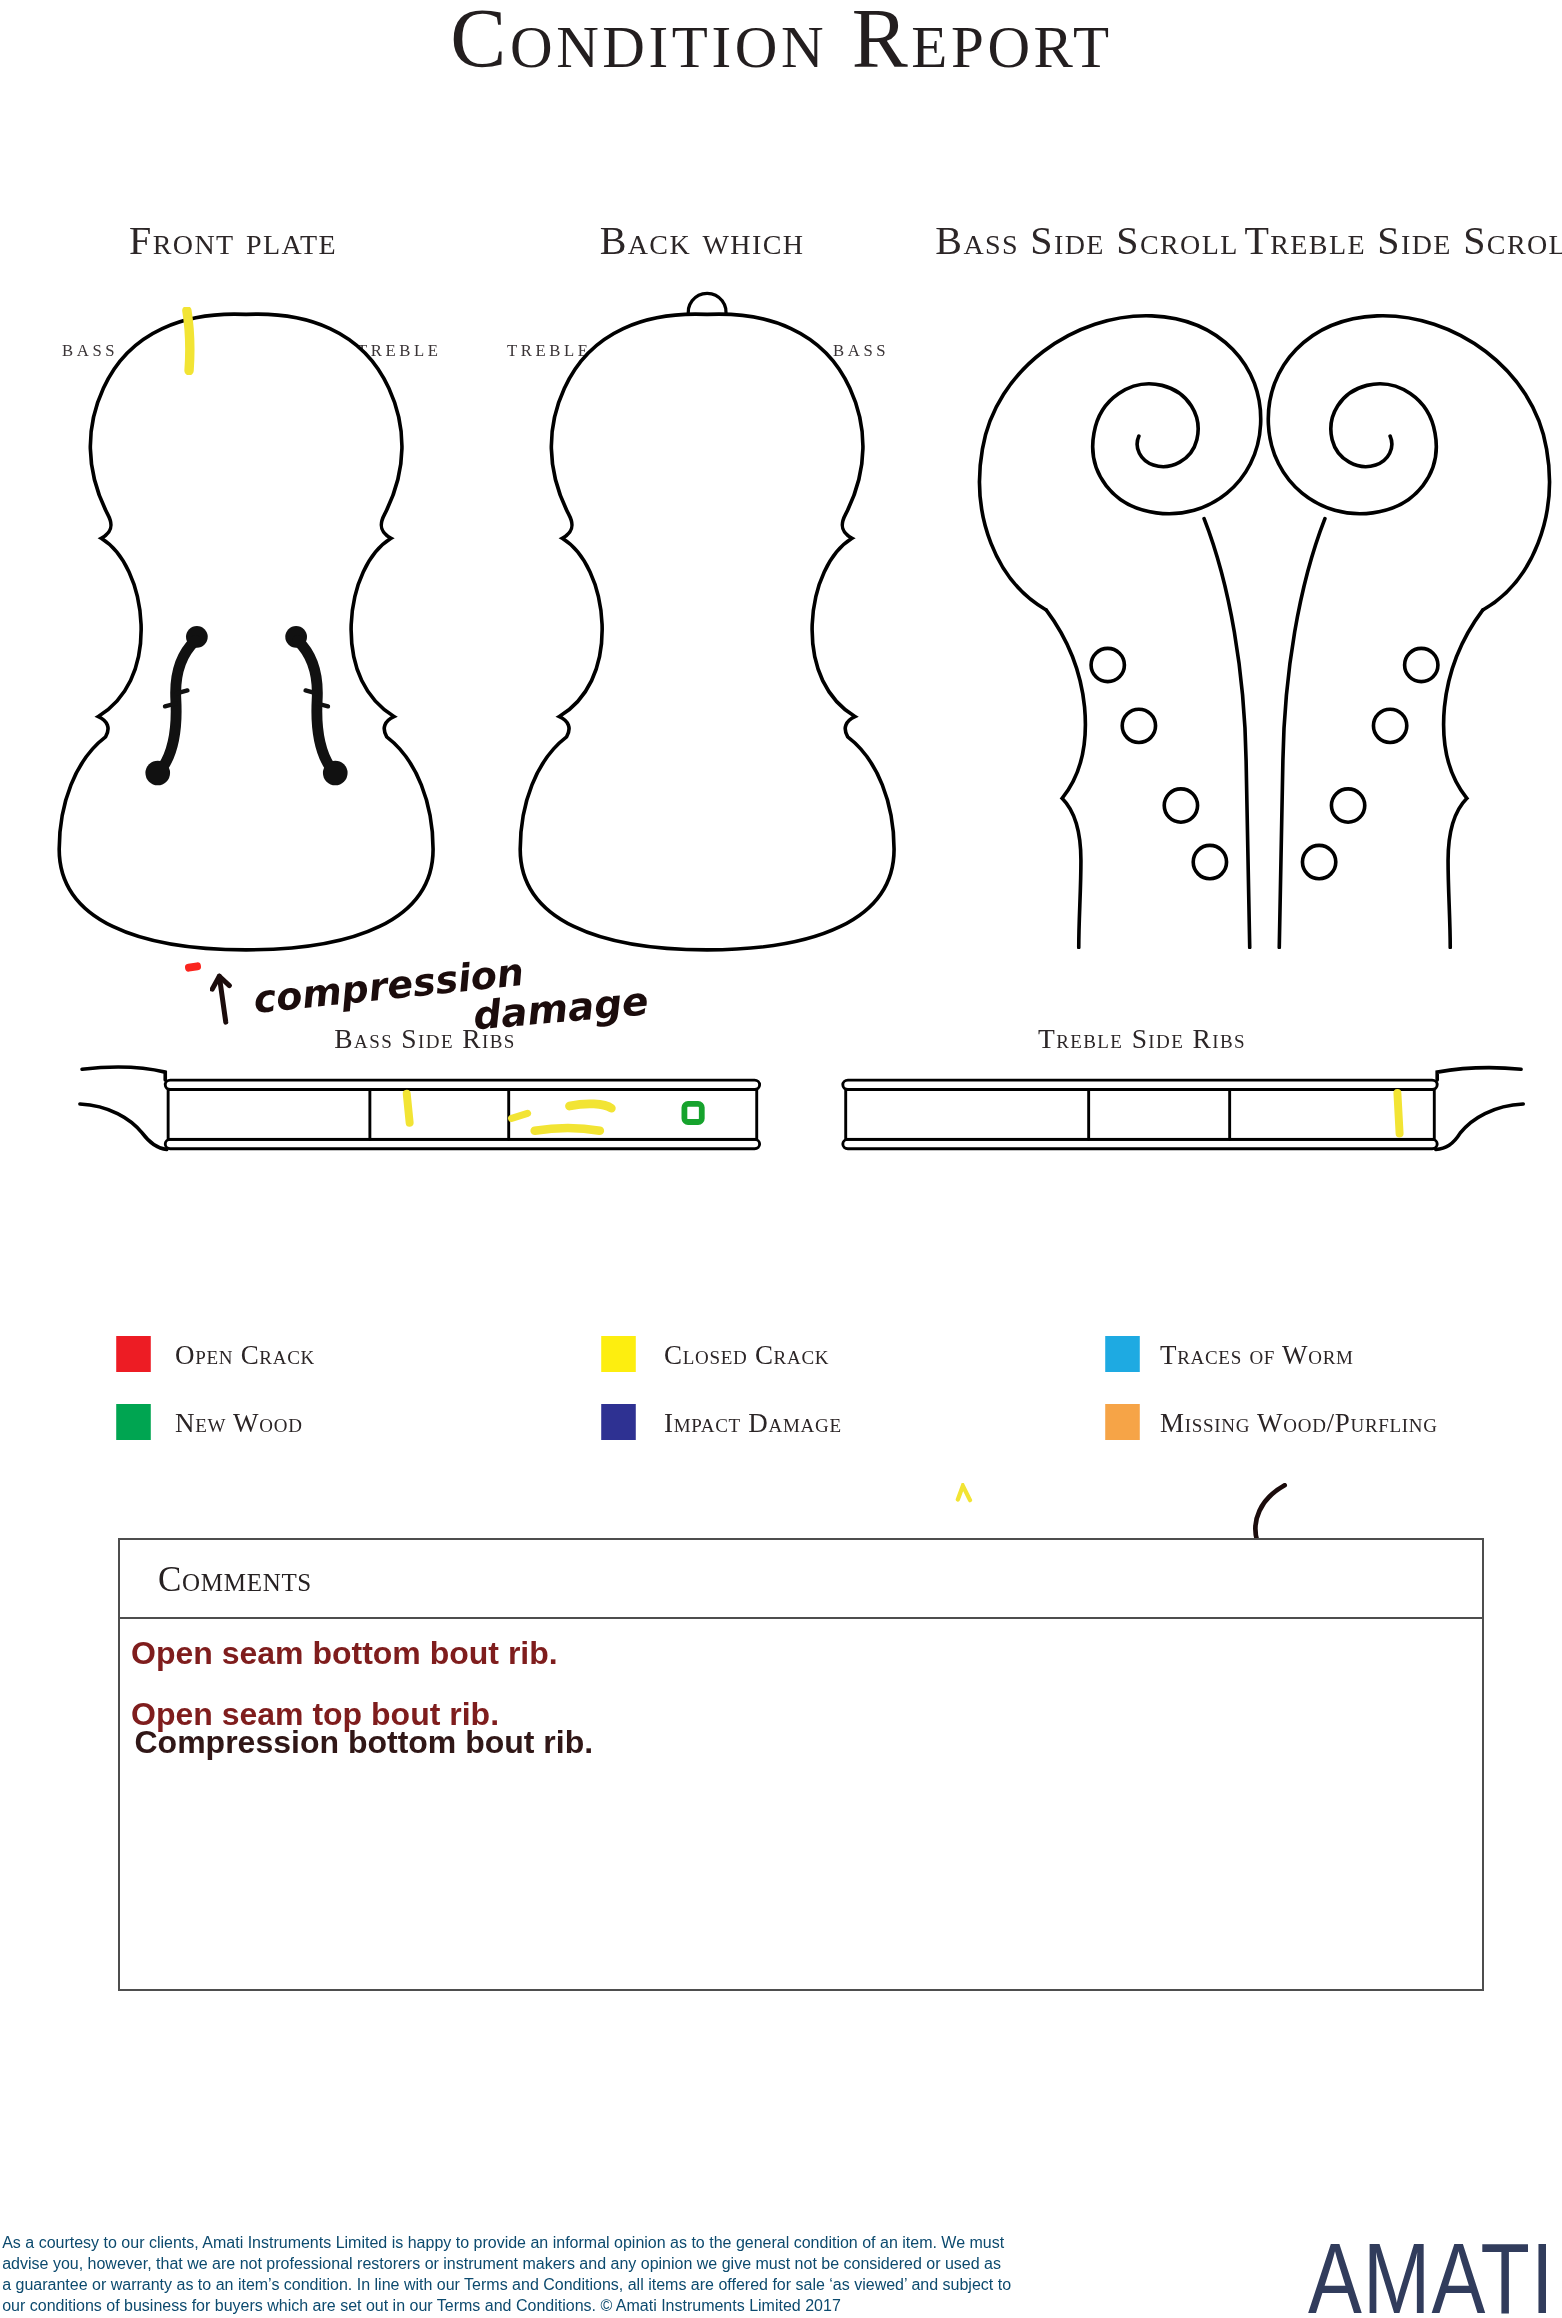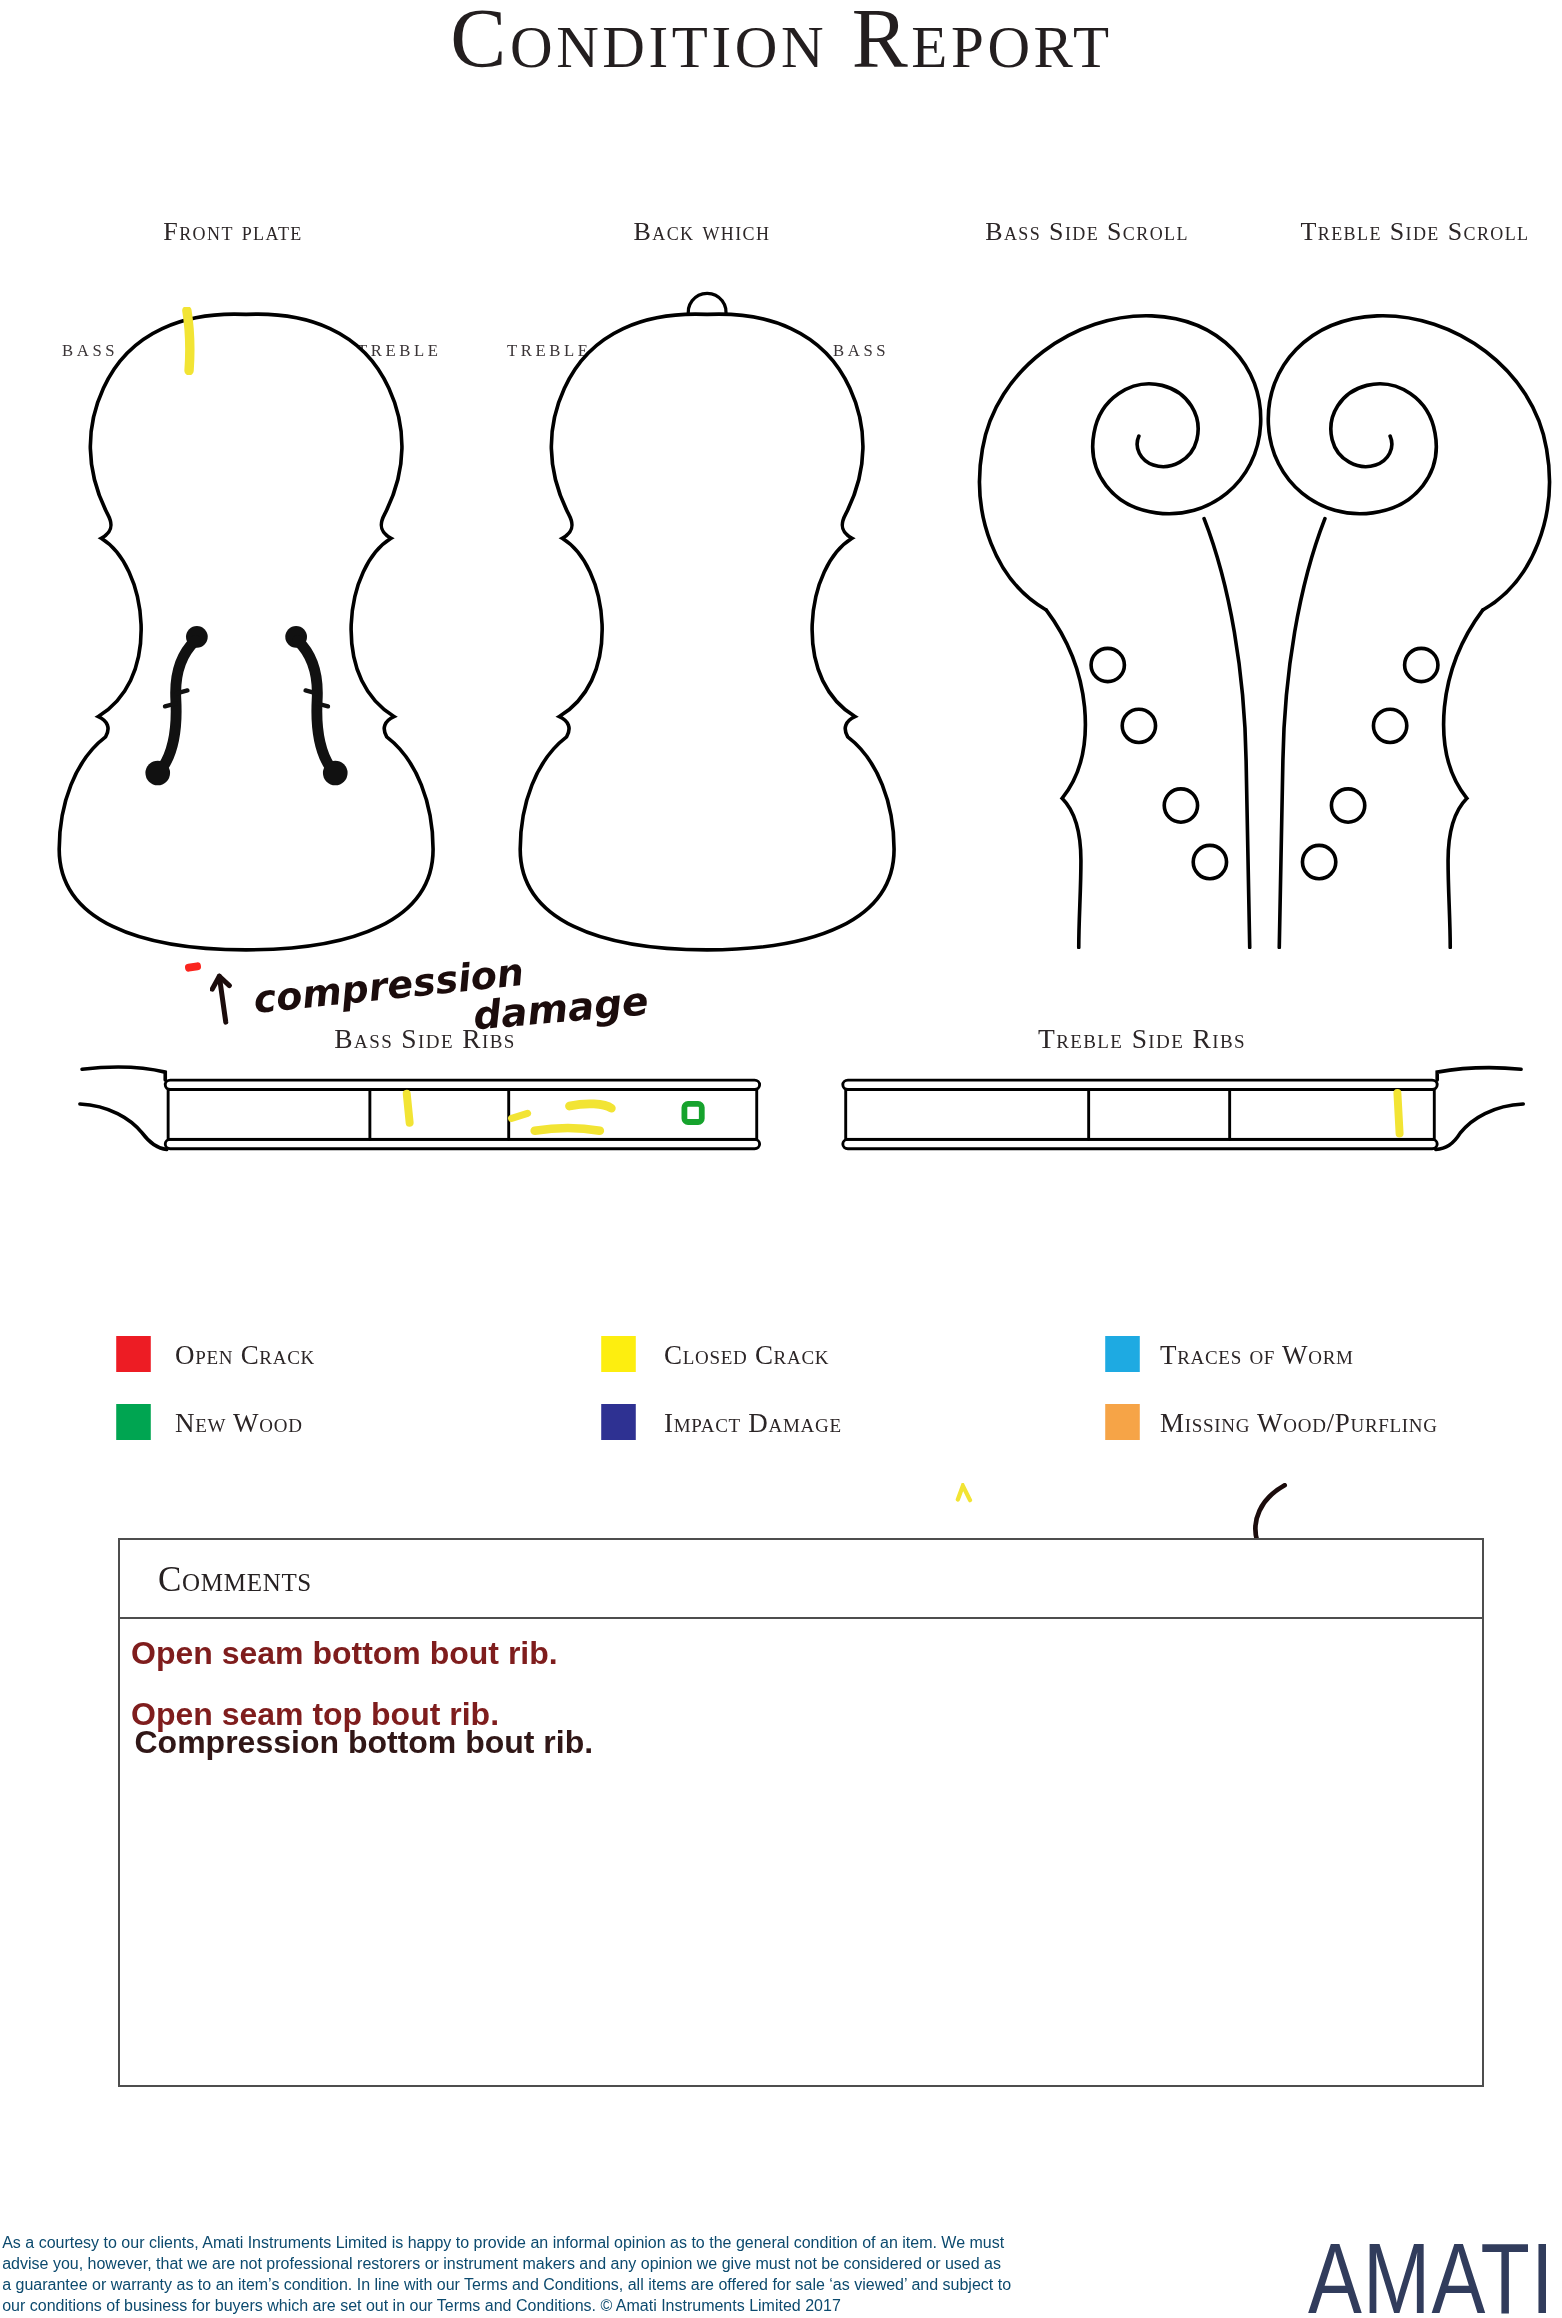--- a/index.html
+++ b/index.html
@@ -2,27 +2,27 @@
 <html style="font-size:11.6px"><head>
 <meta charset="utf-8">
 <style>
   html,body{margin:0;padding:0;background:#fff;}
   .page{position:relative;width:1563px;height:2319px;background:#ffffff;overflow:hidden;
         font-family:"Liberation Serif",serif;color:#211d1e;}
   .abs{position:absolute;}
   .sc{font-variant:small-caps;}
   .title{top:-10px;left:0;width:100%;text-align:center;font-size:84px;letter-spacing:3.6px;
          color:#231e1f;font-weight:400;}
-  .sechead{top:217px;font-size:26px;letter-spacing:1.4px;color:#2c2627;white-space:nowrap;
+  .sechead{top:217px;font-size:40px;letter-spacing:1.4px;color:#2c2627;white-space:nowrap;
            transform:translateX(-50%);font-family:Liberation Serif, serif;}
   .ribhead{top:1023px;font-size:27.5px;letter-spacing:1.4px;color:#2c2627;white-space:nowrap;
            transform:translateX(-50%);}
   .sidelabel{font-size:16.7px;letter-spacing:3.6px;color:#3a3436;white-space:nowrap;}
   .legend-label{font-size:27px;letter-spacing:0.7px;color:#2b2526;white-space:nowrap;}
-  .comments-box{left:118px;top:1538px;width:1366px;height:549px;border:2.9px solid #4e4e4e;
+  .comments-box{left:118px;top:1538px;width:1366px;height:453px;border:2.9px solid #4e4e4e;
                 box-sizing:border-box;background:#fff;}
   .comments-header{position:absolute;left:0;top:0;width:100%;height:79px;
                    border-bottom:2.9px solid #4e4e4e;box-sizing:border-box;}
   .comments-title{position:absolute;left:38px;top:20px;font-size:35px;letter-spacing:0.7px;color:#262122;}
   .comment-line{position:absolute;left:11px;font-family:"Liberation Sans",sans-serif;
                 font-weight:700;font-size:32px;color:#7f1d1d;white-space:nowrap;}
   .comment-line.l3{color:#301717;}
   .hand{font-family:"DejaVu Sans",sans-serif;font-style:italic;font-weight:700;color:#1b0c0c;
         white-space:nowrap;}
   .footer-text{left:2.2px;top:2232px;width:1160px;font-family:"Liberation Sans",sans-serif;

